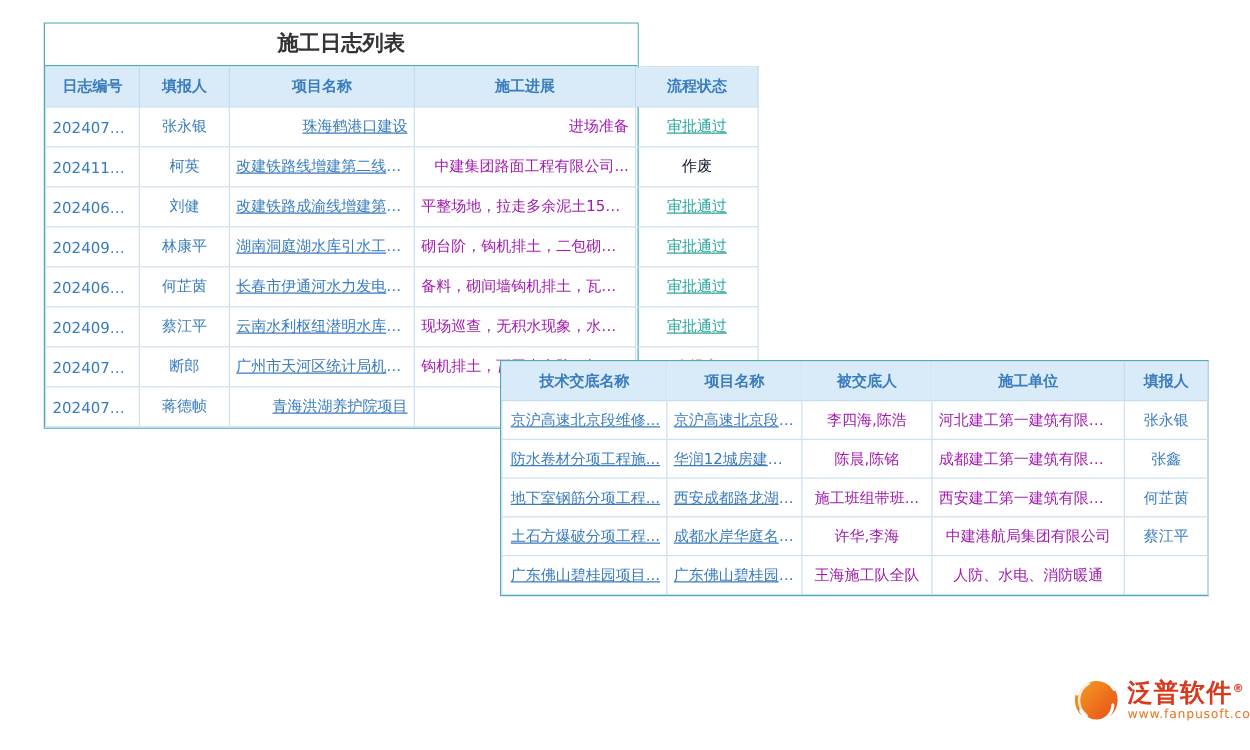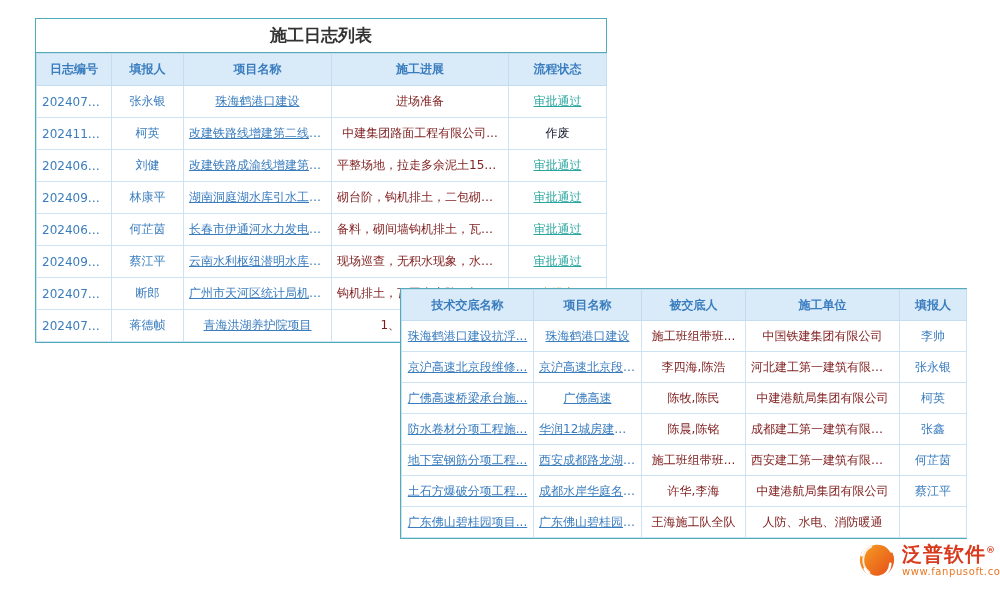--- a/index.html
+++ b/index.html
@@ -1,38 +1,38 @@
 <!DOCTYPE html>
 <html><head>
 <meta charset="utf-8">
 <style>
   html,body{margin:0;padding:0}
   body{
     width:1000px;height:600px;position:relative;overflow:hidden;background:#ffffff;
     font-family:"DejaVu Sans","Liberation Sans",sans-serif;
   }
   .panel{position:absolute;background:#ffffff;border:1px solid #52acb8;box-sizing:border-box}
-  #log-panel{left:35px;top:18px;width:572px;z-index:1}
+  #log-panel{left:35px;top:18px;width:476px;z-index:1}
   #disc-panel{left:400px;top:288px;width:567px;z-index:2}
   .panel-title{
     height:33px;line-height:33px;text-align:center;font-weight:bold;font-size:17px;
     color:#333333;background:#ffffff;border-bottom:1px solid #52acb8;
   }
   table{width:100%;border-collapse:collapse;table-layout:fixed}
   th{
     background:#d9eaf8;color:#3a7dbf;font-size:12px;font-weight:bold;height:31px;
     border:1px solid #c3ddef;padding:0 4px;white-space:nowrap;overflow:hidden;
   }
   td{
     font-size:12px;color:#3a7dbf;height:31px;border:1px solid #cde2f2;padding:0 5px;
     text-align:center;white-space:nowrap;overflow:hidden;text-overflow:ellipsis;
   }
   #disc-panel th,#disc-panel td{height:30px}
-  td.left{text-align:center}
-  td.dark{color:#7f1d1d}
+  td.left{text-align:right}
+  td.dark{color:#a21caf}
   td.link{text-decoration:underline;cursor:pointer}
   td.st-approved{color:#2aa79f;text-decoration:underline;cursor:pointer}
   td.st-void{color:#0f172a}
   td.st-pending{color:#dc9b2d;text-decoration:underline;cursor:pointer}
   .logo{position:absolute;left:858px;top:541px;z-index:3;display:flex;align-items:center;gap:6px}
   .logo-icon{width:38px;height:38px;flex:0 0 auto}
   .logo-text{display:flex;flex-direction:column;line-height:1.15}
   .logo-brand{font-size:20px;font-weight:bold;color:#d93a1e;letter-spacing:1px}
   .logo-brand sup{font-size:9px}
   .logo-url{font-size:10px;color:#e87722;letter-spacing:0.6px}
@@ -133,39 +133,25 @@
       <tr>
         <th>技术交底名称</th>
         <th>项目名称</th>
         <th>被交底人</th>
         <th>施工单位</th>
         <th>填报人</th>
       </tr>
     </thead>
     <tbody id="disc-body">
         <tr>
-          <td class="left link">珠海鹤港口建设抗浮...</td>
-          <td class="left link">珠海鹤港口建设</td>
-          <td class="dark">施工班组带班...</td>
-          <td class="dark">中国铁建集团有限公司</td>
-          <td>李帅</td>
-        </tr>
-        <tr>
           <td class="left link">京沪高速北京段维修...</td>
           <td class="left link">京沪高速北京段维修</td>
           <td class="dark">李四海,陈浩</td>
           <td class="dark">河北建工第一建筑有限责任公司</td>
           <td>张永银</td>
-        </tr>
-        <tr>
-          <td class="left link">广佛高速桥梁承台施...</td>
-          <td class="left link">广佛高速</td>
-          <td class="dark">陈牧,陈民</td>
-          <td class="dark">中建港航局集团有限公司</td>
-          <td>柯英</td>
         </tr>
         <tr>
           <td class="left link">防水卷材分项工程施...</td>
           <td class="left link">华润12城房建工...</td>
           <td class="dark">陈晨,陈铭</td>
           <td class="dark">成都建工第一建筑有限责任公司</td>
           <td>张鑫</td>
         </tr>
         <tr>
           <td class="left link">地下室钢筋分项工程...</td>

